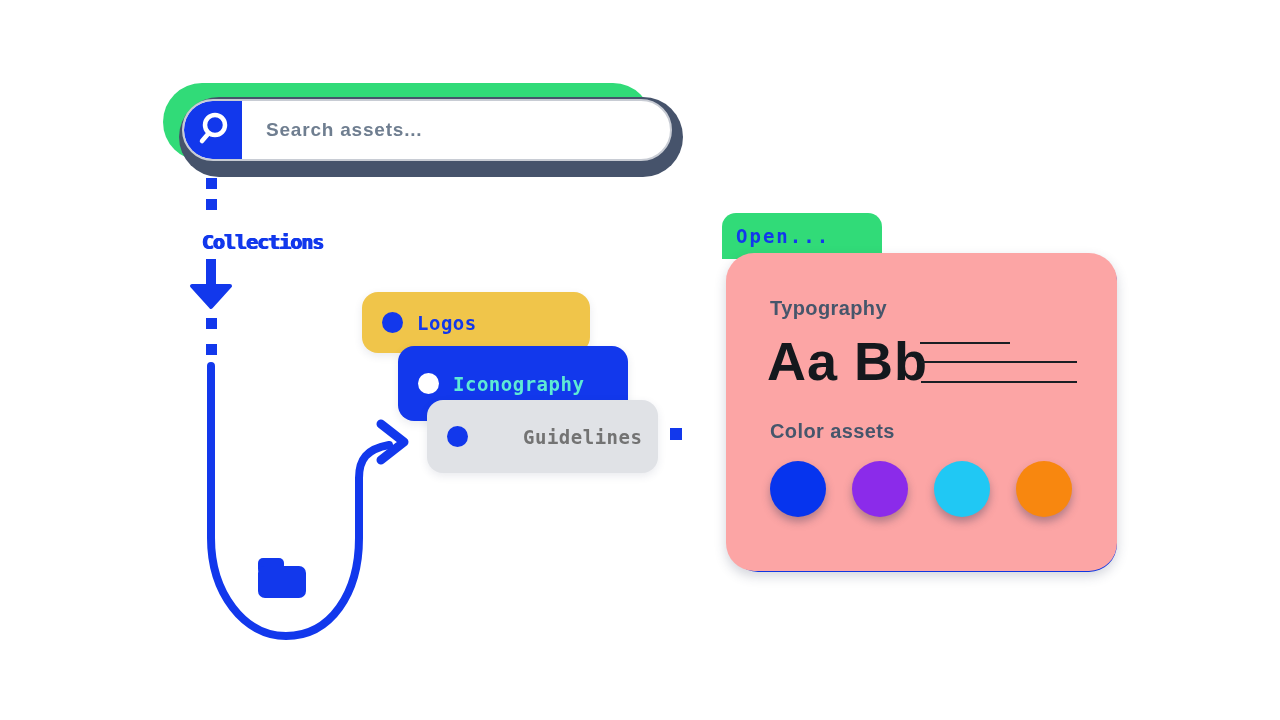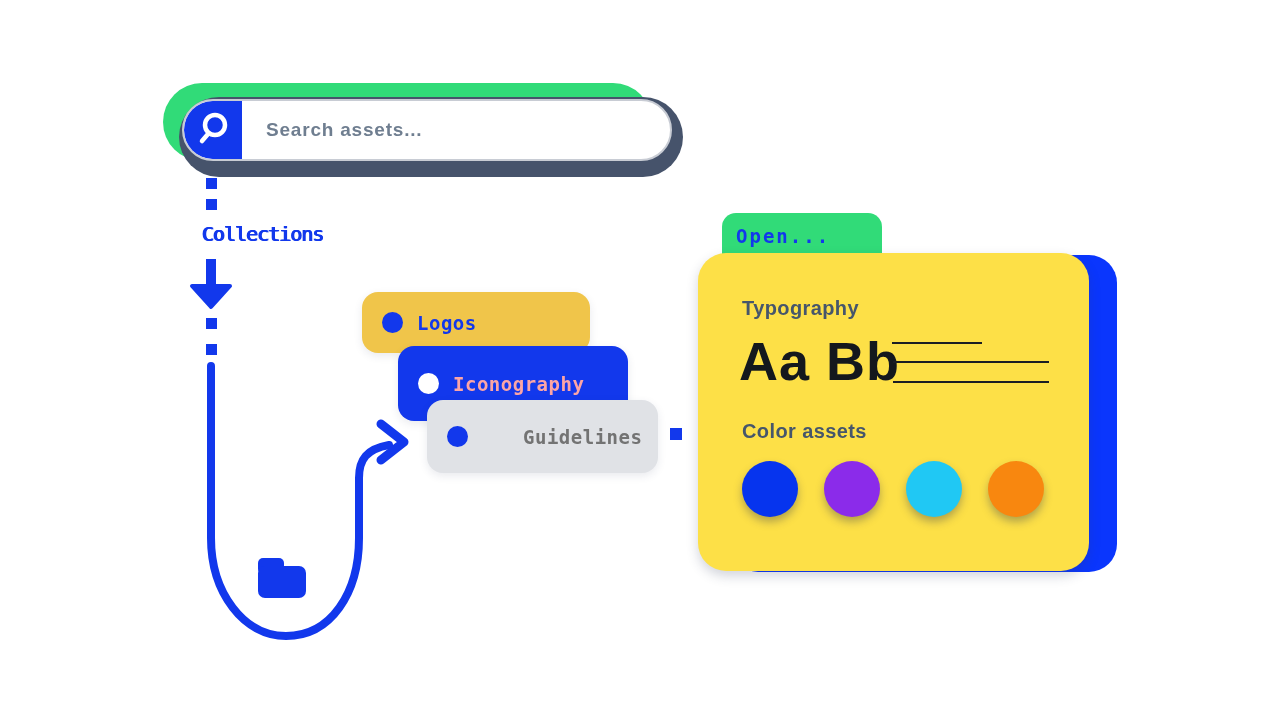--- a/index.html
+++ b/index.html
@@ -14,21 +14,21 @@
                border:2px solid #c8ccd4;box-sizing:border-box;display:flex;align-items:stretch;overflow:hidden;}
   .search-iconbox{width:58px;background:#1238ec;display:flex;align-items:center;justify-content:center;
                   border-radius:28px 0 0 28px;cursor:pointer;}
   .search-input{flex:1;border:none;outline:none;background:transparent;padding:0 14px 0 24px;
                 font-family:"Liberation Sans", sans-serif;font-size:19px;font-weight:700;
                 letter-spacing:.8px;color:#6f7e90;}
   .search-input::placeholder{color:#6f7e90;opacity:1;}
 
   
   .sq{width:11px;height:11px;background:#1238ec;}
-  .collections-label{left:202px;top:222px;font-family:"DejaVu Sans Mono", monospace;font-weight:400;
+  .collections-label{left:202px;top:230px;font-family:"DejaVu Sans Mono", monospace;font-weight:700;
                      font-size:20px;letter-spacing:-1px;color:#1238ec;
                      text-shadow:.7px 0 0 #1238ec,-.7px 0 0 #1238ec;}
   .svg-layer{left:0;top:0;width:1280px;height:720px;pointer-events:none;}
 
   
   .chip{display:flex;align-items:center;padding-left:20px;border-radius:16px;
         font-family:"DejaVu Sans Mono", monospace;font-weight:700;font-size:19px;letter-spacing:.5px;
         box-shadow:0 3px 8px rgba(40,50,90,.10);cursor:pointer;}
   .chip-dot{width:21px;height:21px;border-radius:50%;margin-right:14px;flex:0 0 auto;}
   .chip-logos{left:362px;top:292px;width:208px;height:61px;z-index:3;}
@@ -37,21 +37,21 @@
 
   
   .dot-a{left:644px;top:428px;width:12px;height:12px;}
   .dot-b{left:670px;top:428px;width:12px;height:12px;}
 
   
   .card-back{left:730px;top:255px;width:387px;height:317px;border-radius:28px;background:#0a36fd;z-index:1;}
   .open-btn{left:722px;top:213px;width:160px;height:46px;border:none;border-radius:14px 14px 0 0;
             background:#31db78;color:#1238ec;text-align:left;padding-left:14px;cursor:pointer;
             font-family:"DejaVu Sans Mono", monospace;font-weight:700;font-size:19px;letter-spacing:2px;z-index:1;}
-  .card{left:698px;top:253px;width:391px;height:318px;border-radius:28px;background:#fde047;z-index:2;
+  .card{left:726px;top:253px;width:391px;height:318px;border-radius:28px;background:#fca5a5;z-index:2;
         box-shadow:0 5px 12px rgba(50,60,90,.22);}
   .section-label{position:absolute;font-size:20px;font-weight:700;color:#46566b;letter-spacing:.4px;}
   .typog-label{left:44px;top:44px;}
   .type-sample{position:absolute;left:41px;top:77px;font-size:54px;font-weight:700;color:#14181d;letter-spacing:1px;}
   .tline{position:absolute;height:2px;background:#1a1e24;}
   .tline1{left:194px;top:89px;width:90px;}
   .tline2{left:195px;top:108px;width:156px;}
   .tline3{left:195px;top:128px;width:156px;}
   .palette-label{left:44px;top:167px;}
   .swatch-row{position:absolute;left:44px;top:208px;display:flex;gap:26px;}
@@ -94,21 +94,21 @@
   <div class="abs collections-label">Collections</div>
   <div class="abs sq" style="left:206px;top:318px;"></div>
   <div class="abs sq" style="left:206px;top:344px;"></div>
 
   <div class="abs chip chip-logos" style="background: rgb(240, 197, 74);">
     <span class="chip-dot" style="background: rgb(18, 56, 236);"></span>
     <span class="chip-label" style="color: rgb(18, 56, 236);">Logos</span>
   </div>
   <div class="abs chip chip-icono" style="background: rgb(18, 56, 236);">
     <span class="chip-dot" style="background: rgb(255, 255, 255);"></span>
-    <span class="chip-label" style="color: #fca5a5;">Iconography</span>
+    <span class="chip-label" style="color: #5eead4;">Iconography</span>
   </div>
   <div class="abs chip chip-guide" style="background: rgb(224, 226, 230);">
     <span class="chip-dot" style="background: rgb(18, 56, 236);"></span>
     <span class="chip-label" style="color: #737373; margin-left: 41px;">Guidelines</span>
   </div>
 
   <div class="abs sq dot-a"></div>
   <div class="abs sq dot-b"></div>
 
   <div class="abs card-back"></div>

